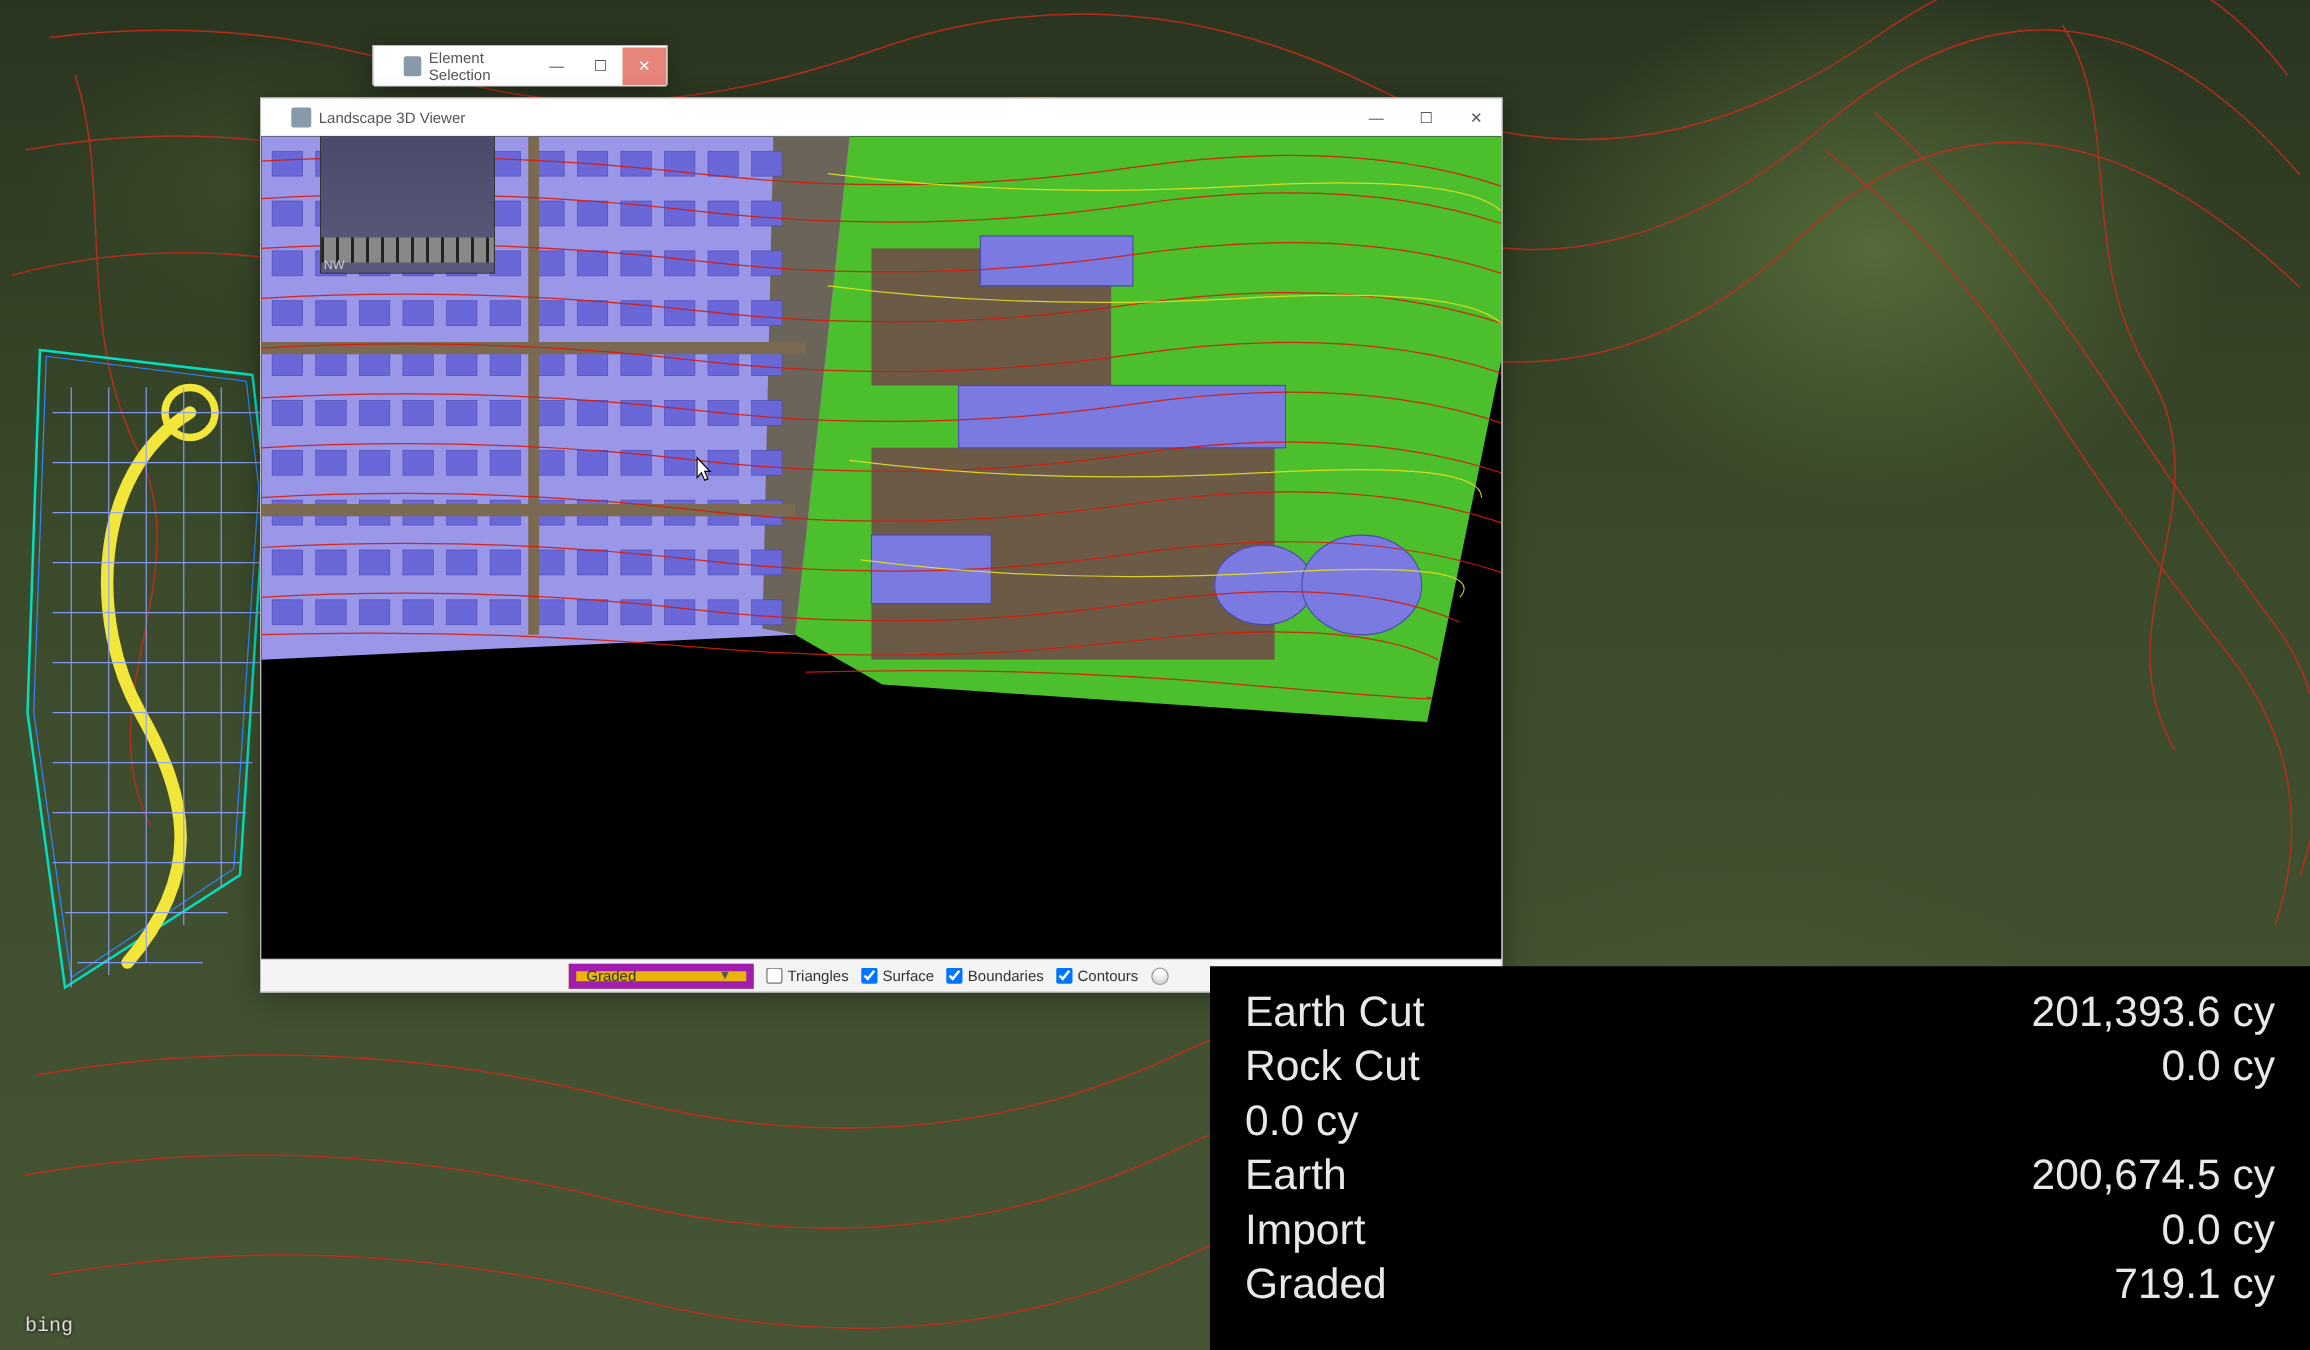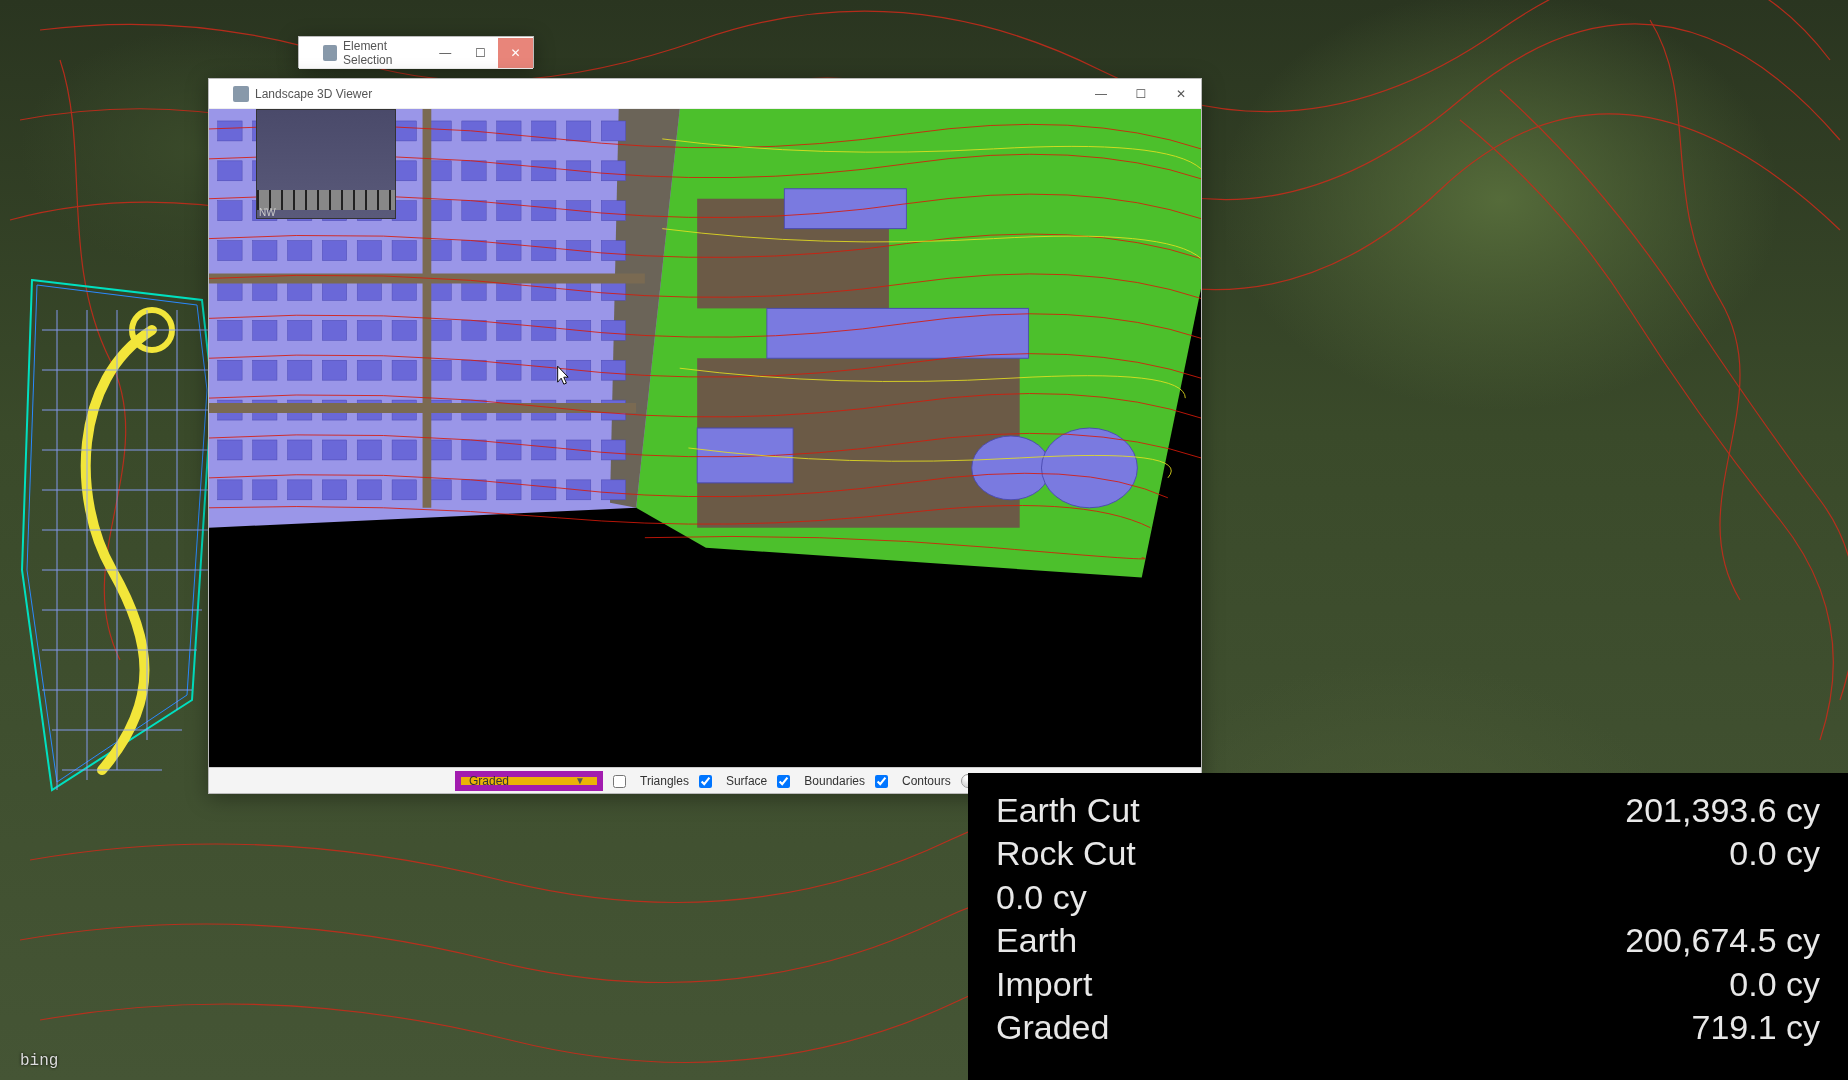--- a/index.html
+++ b/index.html
@@ -55,21 +55,21 @@
 .minimap .band { position:absolute; left:0; right:0; bottom:8px; height:20px;
   background:repeating-linear-gradient(90deg,#222,#222 2px,#888 2px,#888 12px); }
 .minimap .lbl { position:absolute; left:2px; bottom:0; font-size:10px; color:#ccc; }
 
 .viewer-toolbar {
   height:26px; background:#f4f4f4; border-top:1px solid #ccc;
   display:flex; align-items:center; gap:10px; padding:0 8px; font-size:12px; color:#333;
 }
 .combo { display:flex; align-items:center; border:6px solid #a21caf; background:#eab308; height:20px; padding:0 12px 0 8px; min-width:148px; justify-content:space-between; }
 .combo .chev { font-size:10px; color:#555; }
-.cb { display:flex; align-items:flex-end; gap:14px; }
+.cb { display:flex; align-items:flex-start; gap:4px; }
 .cb input { width:13px; height:13px; }
 .slider-knob { width:14px; height:14px; border-radius:50%; background:#fff; border:1px solid #999; box-shadow:inset 0 -4px 4px rgba(0,0,0,.15); }
 
 .stats-panel {
   position:absolute; right:0; bottom:0; width:880px; padding:16px 28px 30px 28px;
   background:#000; color:#e8e8e8; font-size:34px; line-height:1.28;
   font-weight:400;
 }
 .stats-row { display:flex; justify-content:space-between; white-space:nowrap; }
 .stats-row .v { text-align:right; }

